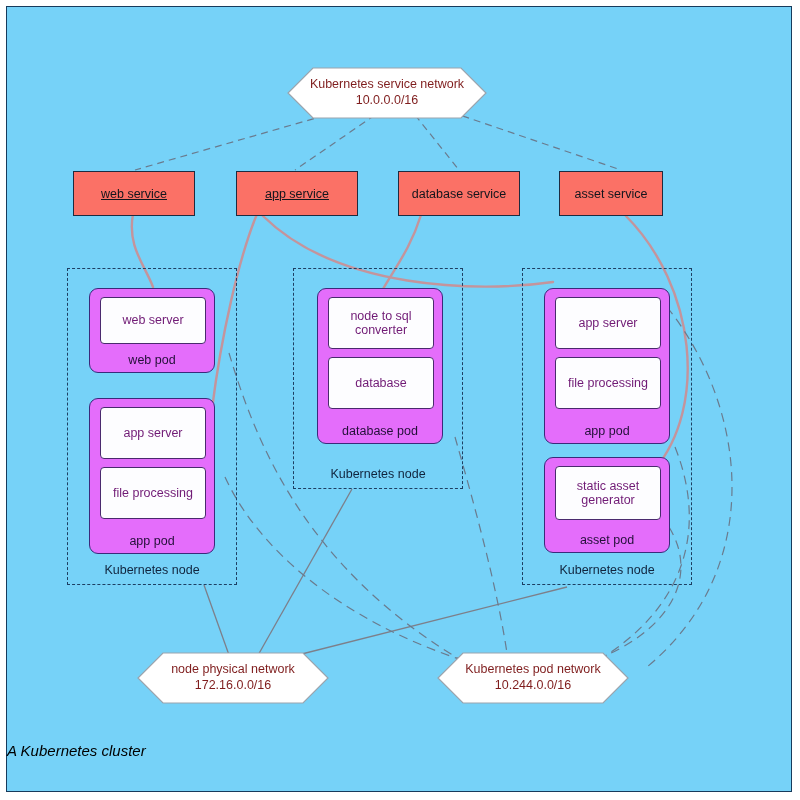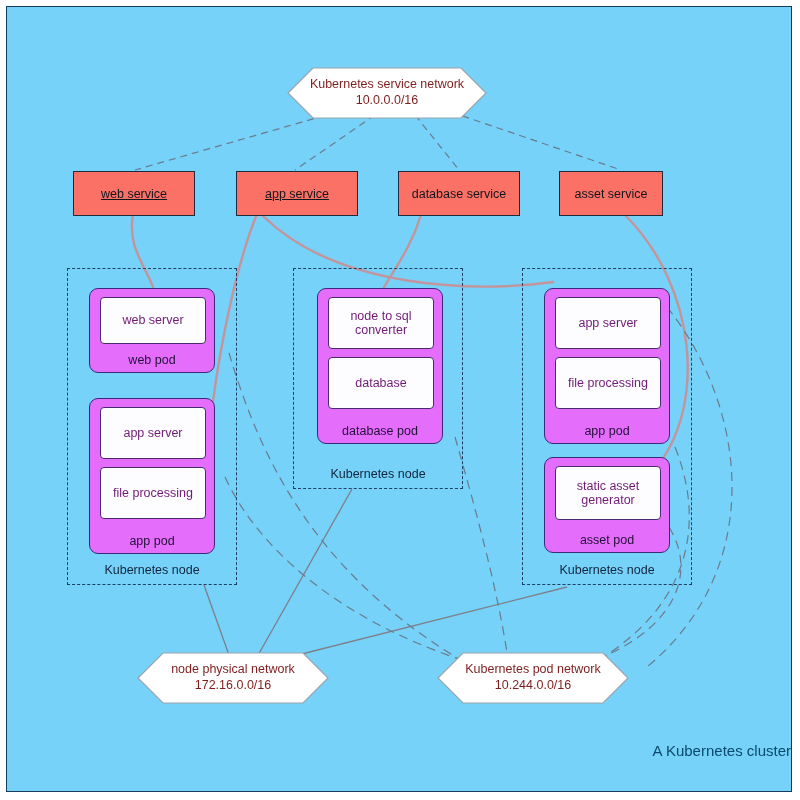--- a/index.html
+++ b/index.html
@@ -114,23 +114,24 @@
     color: #7f1d1d;
     text-align: center;
     line-height: 1.25;
     white-space: nowrap;
   }
   #caption {
     position: absolute;
     left: 0;
     right: 0;
     top: 735px;
-    text-align: right;
+    text-align: left;
     font-size: 15px;
-    color: #0c4a6e;
+    color: #000000;
+    font-style: italic;
   }
 </style>
 </head>
 <body>
 
 <div id="canvas">
 
   <svg id="edges" viewBox="0 0 786 786">
 
     <g stroke="#6a7b8e" stroke-width="1.2" fill="none" stroke-dasharray="7 5">

